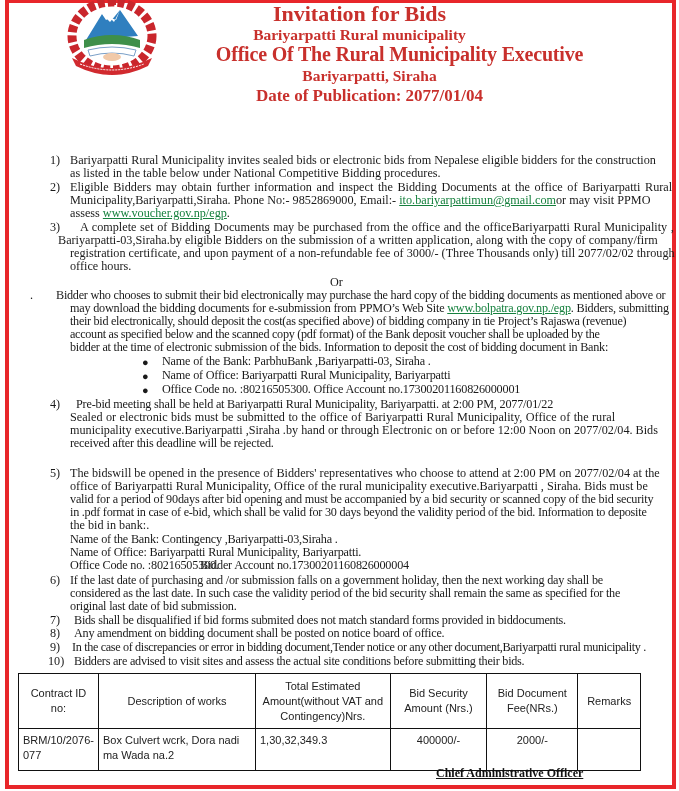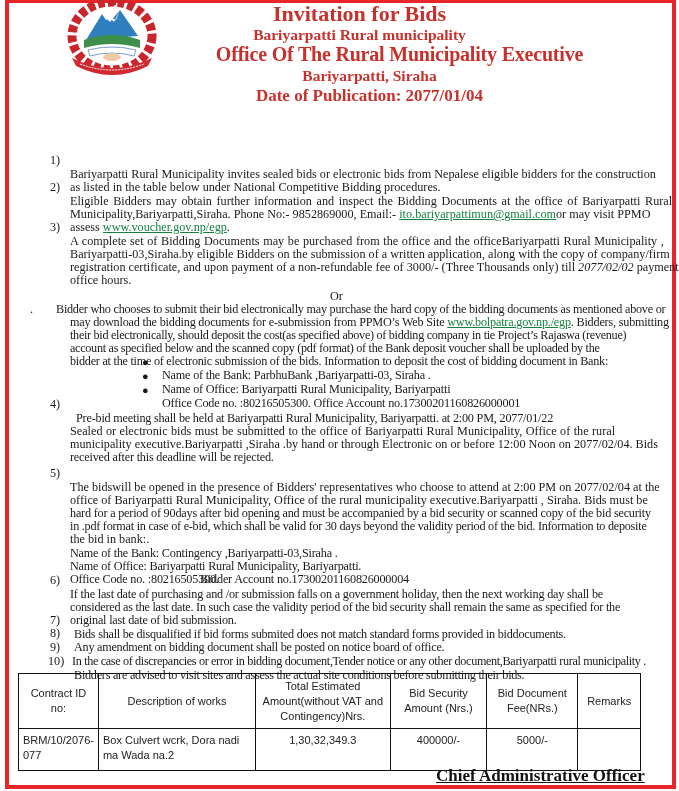--- a/index.html
+++ b/index.html
@@ -12,30 +12,30 @@
          font-weight: bold; font-family: "Liberation Serif", serif; white-space: nowrap; }
   .h1 { top: 1px; font-size: 22px; left: 20px; }
   .h2 { top: 26px; font-size: 15.5px; left: 20px; }
   .h3 { top: 43px; font-size: 20px; left: 60px; letter-spacing: -0.2px; }
   .h4 { top: 67px; font-size: 15.5px; left: 30px; }
   .h5 { top: 86px; font-size: 17px; left: 30px; }
 
   .body-text { position: absolute; left: 0; top: 0; width: 679px; font-size: 12.2px; line-height: 13.2px; }
   .num { position: absolute; left: 50px; }
   .link { color: #15803d; text-decoration: underline; }
-  .ital { font-style: italic; }
+  .ital { }
   .bul { position: absolute; left: 142px; font-size: 11px; }
-  .line { position: absolute; white-space: nowrap; margin-top: 14px; }
+  .line { position: absolute; white-space: nowrap; }
 
   table.bids { position: absolute; left: 18px; top: 673px; width: 623px; border-collapse: collapse;
                font-family: "Liberation Sans", "DejaVu Sans", sans-serif; font-size: 11px; line-height: 15px; color: #222; }
   table.bids td, table.bids th { border: 1.2px solid #111; vertical-align: middle; font-weight: normal; padding: 2px 4px; }
   table.bids th { height: 50px; text-align: center; }
   table.bids td { height: 35px; vertical-align: top; padding-top: 4px; }
-  .footer-sign { position: absolute; left: 436px; top: 766px; font-size: 17px; font-weight: bold;
+  .footer-sign { position: absolute; left: 436px; top: 766px; font-size: 12px; font-weight: bold;
                  text-decoration: underline; font-family: "Liberation Serif", serif; white-space: nowrap; color: #111; }
 </style>
 </head>
 <body>
 
 <div class="frame"></div>
 
 <svg class="logo" viewBox="0 0 108 78">
   <ellipse cx="54" cy="36" rx="40" ry="34" fill="none" stroke="#c9262c" stroke-width="9" stroke-dasharray="7 3"></ellipse>
   <ellipse cx="54" cy="34" rx="30" ry="26" fill="#ffffff"></ellipse>
@@ -64,24 +64,24 @@
   <span class="num" style="top:181px">2)</span>
   <div class="line" style="left:70px;top:181px;word-spacing:1.6px">Eligible Bidders may obtain further information and inspect the Bidding Documents at the office of Bariyarpatti Rural</div>
   <div class="line" style="left:70px;top:194px">
     <span>Municipality,Bariyarpatti,Siraha.  Phone No:-  9852869000,  Email:-  </span><a class="link">ito.bariyarpattimun@gmail.com</a><span>or  may  visit  PPMO</span>
   </div>
   <div class="line" style="left:70px;top:207px">
     <span>assess </span><a class="link">www.voucher.gov.np/egp</a><span>.</span>
   </div>
 
   <span class="num" style="top:221px">3)</span>
-  <div class="line" style="left:70px;top:221px;word-spacing:0.6px">A complete set of Bidding Documents may be purchased from the office and the officeBariyarpatti Rural Municipality ,</div>
-  <div class="line" style="left:70px;top:234px">Bariyarpatti-03,Siraha.by eligible Bidders on the submission of a written application, along with the copy of company/firm</div>
+  <div class="line" style="left:80px;top:221px;word-spacing:0.6px">A complete set of Bidding Documents may be purchased from the office and the officeBariyarpatti Rural Municipality ,</div>
+  <div class="line" style="left:58px;top:234px">Bariyarpatti-03,Siraha.by eligible Bidders on the submission of a written application, along with the copy of company/firm</div>
   <div class="line" style="left:70px;top:247px">
-    <span>registration certificate, and upon payment of a non-refundable fee of 3000/- (Three Thousands only)  till  </span><span class="ital">2077/02/02</span><span>  payment</span>
+    <span>registration certificate, and upon payment of a non-refundable fee of 3000/- (Three Thousands only)  till  </span><span class="ital">2077/02/02</span><span>  through</span>
   </div>
   <div class="line" style="left:70px;top:260px">office hours.</div>
 
   <div class="line" style="left:330px;top:276px">Or</div>
 
   <span class="line" style="left:30px;top:289px">.</span>
   <div class="line" style="left:56px;top:289px;letter-spacing:-0.25px">Bidder who chooses to submit their bid electronically may purchase the hard copy of the bidding documents as    mentioned above or</div>
   <div class="line" style="left:70px;top:302px;letter-spacing:-0.2px">
     <span>may download the bidding documents for e-submission from PPMO’s Web Site </span><a class="link">www.bolpatra.gov.np./egp</a><span>. Bidders, submitting</span>
   </div>
@@ -98,21 +98,21 @@
 
   <span class="num" style="top:398px">4)</span>
   <div class="line" style="left:76px;top:398px;letter-spacing:-0.2px">Pre-bid meeting shall be held at Bariyarpatti Rural Municipality, Bariyarpatti. at 2:00 PM, 2077/01/22</div>
   <div class="line" style="left:70px;top:411px;word-spacing:0.4px">Sealed  or  electronic  bids  must  be  submitted  to  the  office  of  Bariyarpatti  Rural  Municipality,  Office  of  the  rural</div>
   <div class="line" style="left:70px;top:424px">municipality executive.Bariyarpatti ,Siraha .by hand or through Electronic on or before 12:00 Noon on 2077/02/04. Bids</div>
   <div class="line" style="left:70px;top:437px;letter-spacing:-0.2px">received after this deadline will be rejected.</div>
 
   <span class="num" style="top:467px">5)</span>
   <div class="line" style="left:70px;top:467px">The bidswill be opened in the presence of Bidders' representatives who choose to attend at 2:00 PM on 2077/02/04 at the</div>
   <div class="line" style="left:70px;top:480px">office of Bariyarpatti Rural Municipality, Office of the rural municipality executive.Bariyarpatti , Siraha. Bids must be</div>
-  <div class="line" style="left:70px;top:493px;letter-spacing:-0.2px">hard for a period of 90days after bid opening and must be accompanied by a bid security or scanned copy of the bid security</div>
+  <div class="line" style="left:70px;top:493px;letter-spacing:-0.2px">valid for a period of 90days after bid opening and must be accompanied by a bid security or scanned copy of the bid security</div>
   <div class="line" style="left:70px;top:506px;letter-spacing:-0.25px">in .pdf format in case of e-bid,  which shall be valid for 30 days beyond the validity period of the bid. Information to deposite</div>
   <div class="line" style="left:70px;top:519px">the bid in bank:.</div>
   <div class="line" style="left:70px;top:533px;letter-spacing:-0.2px"> Name of the Bank: Contingency ,Bariyarpatti-03,Siraha .</div>
   <div class="line" style="left:70px;top:546px;letter-spacing:-0.2px">Name of Office: Bariyarpatti Rural Municipality, Bariyarpatti.</div>
   <div class="line" style="left:70px;top:559px;letter-spacing:-0.2px">Office Code no. :80216505300.</div>
   <div class="line" style="left:200px;top:559px;letter-spacing:-0.2px">Bidder Account no.17300201160826000004</div>
 
   <span class="num" style="top:574px">6)</span>
   <div class="line" style="left:70px;top:574px;letter-spacing:-0.2px">If  the  last  date  of  purchasing  and  /or  submission  falls  on  a  government  holiday,  then  the  next  working  day  shall  be</div>
   <div class="line" style="left:70px;top:587px;letter-spacing:-0.25px">considered  as  the  last  date.  In  such  case  the  validity  period  of  the  bid  security  shall  remain  the  same  as  specified  for  the</div>
@@ -144,21 +144,21 @@
       <th>Total Estimated Amount(without VAT and Contingency)Nrs.</th>
       <th>Bid Security Amount (Nrs.)</th>
       <th>Bid Document Fee(NRs.)</th>
       <th>Remarks</th>
     </tr>
   </thead>
   <tbody>
     <tr>
       <td style="text-align:left">BRM/10/2076-077</td>
       <td style="text-align:left">Box Culvert wcrk, Dora nadi ma Wada na.2</td>
-      <td style="text-align:center">1,30,32,349.3</td>
+      <td style="text-align:left">1,30,32,349.3</td>
       <td style="text-align:center">400000/-</td>
-      <td style="text-align:center">5000/-</td>
+      <td style="text-align:center">2000/-</td>
       <td></td>
     </tr>
   </tbody>
 </table>
 
 <div class="footer-sign">Chief  Administrative Officer</div>
 
 </body></html>

